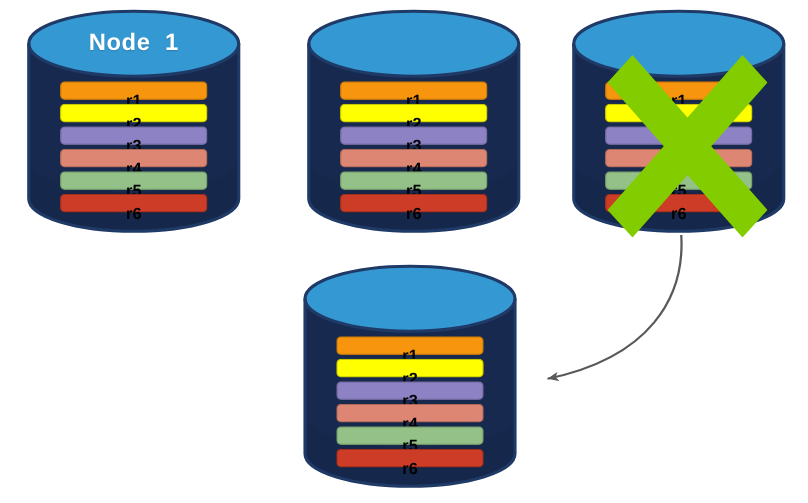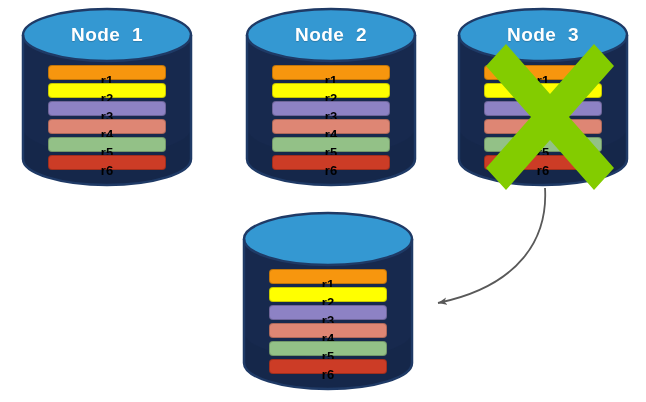--- a/index.html
+++ b/index.html
@@ -124,21 +124,20 @@
     </div>
   </div>
 
   <div class="node" style="left:246px; top:8px; width:170px; height:178px;">
     <svg class="node-svg" width="170" height="178" viewBox="0 0 170 178">
       <path d="M1,27 L1,151 A84,26 0 0 0 169,151 L169,27 Z" fill="#17294E"></path>
       <path d="M1,120 L1,151 A84,26 0 0 0 169,151 L169,120 A84,26 0 0 1 1,120 Z" fill="#152546" opacity="0.45"></path>
       <ellipse cx="85" cy="27" rx="84" ry="26" fill="#3498D2" stroke="#1F3A66" stroke-width="2.5"></ellipse>
       <path d="M1,27 L1,151 A84,26 0 0 0 169,151 L169,27" fill="none" stroke="#1F3A66" stroke-width="2.5"></path>
     </svg>
-    <div class="node-title" style="top:16px;">Node  2</div>
     <div class="rows" style="top:57px; left:26px; width:118px;">
       <div class="row-bar" style="background:#F7960E;">
         <span class="row-label">r1</span>
       </div>
       <div class="row-bar" style="background:#FFFF00;">
         <span class="row-label">r2</span>
       </div>
       <div class="row-bar" style="background:#8D82C4;">
         <span class="row-label">r3</span>
       </div>
@@ -154,21 +153,20 @@
     </div>
   </div>
 
   <div class="node" style="left:458px; top:8px; width:170px; height:178px;">
     <svg class="node-svg" width="170" height="178" viewBox="0 0 170 178">
       <path d="M1,27 L1,151 A84,26 0 0 0 169,151 L169,27 Z" fill="#17294E"></path>
       <path d="M1,120 L1,151 A84,26 0 0 0 169,151 L169,120 A84,26 0 0 1 1,120 Z" fill="#152546" opacity="0.45"></path>
       <ellipse cx="85" cy="27" rx="84" ry="26" fill="#3498D2" stroke="#1F3A66" stroke-width="2.5"></ellipse>
       <path d="M1,27 L1,151 A84,26 0 0 0 169,151 L169,27" fill="none" stroke="#1F3A66" stroke-width="2.5"></path>
     </svg>
-    <div class="node-title" style="top:16px;">Node  3</div>
     <div class="rows" style="top:57px; left:26px; width:118px;">
       <div class="row-bar" style="background:#F7960E;">
         <span class="row-label">r1</span>
       </div>
       <div class="row-bar" style="background:#FFFF00;">
         <span class="row-label">r2</span>
       </div>
       <div class="row-bar" style="background:#8D82C4;">
         <span class="row-label">r3</span>
       </div>

